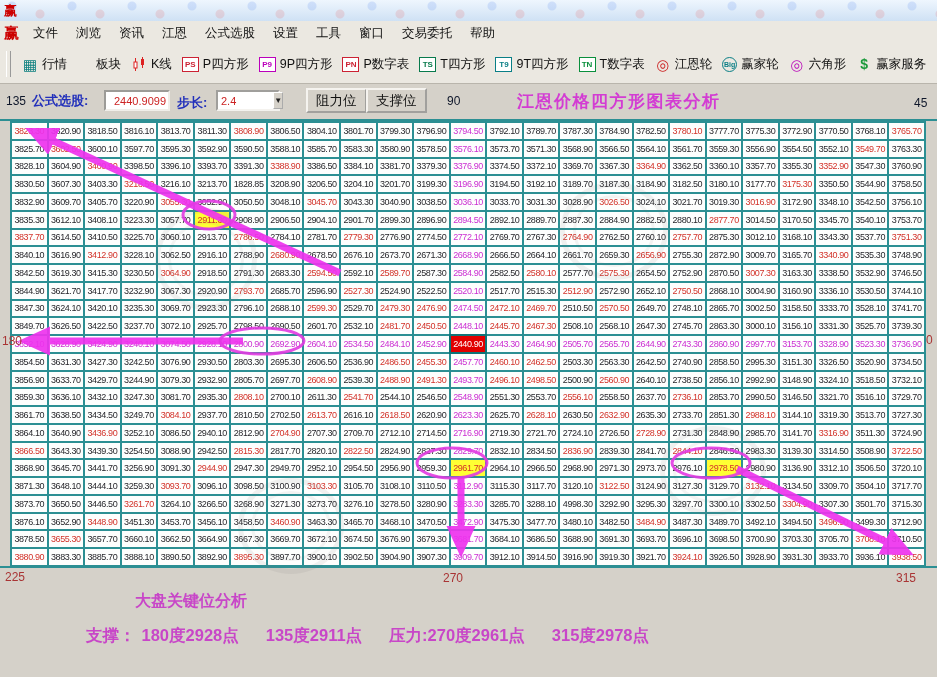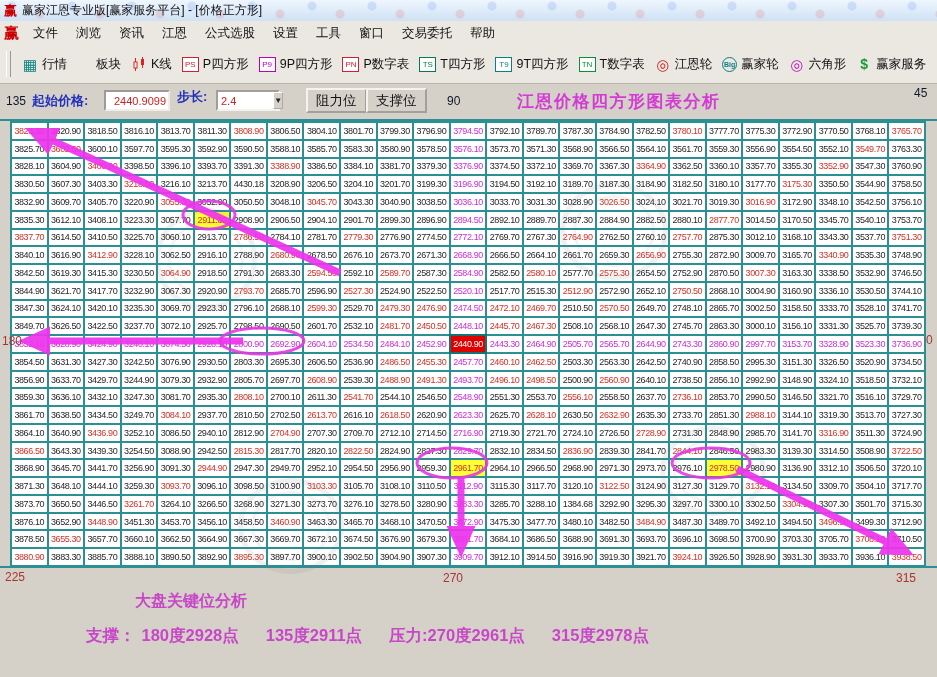--- a/index.html
+++ b/index.html
@@ -29,21 +29,21 @@
   .toolbar .grip{width:3px;height:26px;border-left:1px solid #fff;border-right:1px solid #999;margin-right:6px;}
   .tb-item{display:flex;align-items:center;gap:4px;padding:3px 5px;border-radius:2px;}
   .tb-label{font-size:12.5px;color:#111;white-space:nowrap;}
   .tb-ico{display:inline-flex;align-items:center;justify-content:center;width:16px;height:15px;
     font-size:13px;line-height:15px;}
   .table-icon{color:#0e8080;font-size:15px;}
   .blocks-icon{display:inline-grid;grid-template-columns:7px 7px;grid-template-rows:6px 6px;gap:1px;width:auto;}
   .blocks-icon i{background:#0e8080;}
   .blocks-icon i:nth-child(2){background:#222;}
   .blocks-icon i:nth-child(3){background:#222;}
-  .badge{font-size:8px;font-weight:normal;width:15px;height:13px;border:1px solid;display:inline-flex;
+  .badge{font-size:8px;font-weight:bold;width:15px;height:13px;border:1px solid;display:inline-flex;
     align-items:center;justify-content:center;background:#fff;letter-spacing:0;}
   .badge-ps{color:#c23;border-color:#c23;}
   .badge-p9{color:#b0b;border-color:#b0b;}
   .badge-pn{color:#c23;border-color:#c23;}
   .badge-ts{color:#087a4c;border-color:#087a4c;}
   .badge-t9{color:#0a7f86;border-color:#0a7f86;}
   .badge-tn{color:#0a8f3c;border-color:#0a8f3c;}
   .wheel-red-icon{color:#c22;font-size:15px;}
   .hexagon-icon{color:#b1b;font-size:15px;}
   .wheel-big-icon{color:#0a7f86;font-size:7px;font-weight:bold;border:1.5px solid #0a7f86;border-radius:50%;
@@ -101,21 +101,20 @@
   .analysis-line span:first-child{margin-right:6px;}
 </style>
 </head>
 <body>
 
 <div class="window">
 
   <div class="titlebar">
     <div class="pattern"></div>
     <span class="app-icon">赢</span>
-    <span class="title-text">赢家江恩专业版[赢家服务平台] - [价格正方形]</span>
   </div>
 
   <div class="menubar">
     <span class="app-icon">赢</span>
     <span style="display:flex;align-items:flex-end;">
         <span class="menu-item">文件</span>
         <span class="menu-item">浏览</span>
         <span class="menu-item">资讯</span>
         <span class="menu-item">江恩</span>
         <span class="menu-item">公式选股</span>
@@ -192,32 +191,32 @@
         </div>
         <div class="tb-item">
           <span class="tb-ico dollar-icon">$</span>
           <span class="tb-label">赢家服务</span>
         </div>
       </span>
   </div>
 
   <div class="controls">
     <span class="num-red" style="left:6px;top:10px;" class-="">135</span>
-    <span class="lbl-blue" style="left:32px;top:8px;">起始价格:</span>
+    <span class="lbl-blue" style="left:32px;top:8px;">公式选股:</span>
     <input class="start-input" style="position: absolute; padding-left: 8px;" value="2440.9099">
-    <span class="lbl-blue" style="left:177px;top:4px;">步长:</span>
+    <span class="lbl-blue" style="left:177px;top:10px;">步长:</span>
     <div class="field combo">
       <span class="val">2.4</span>
       <span class="drop">▼</span>
     </div>
     <button class="btn" style="left:306px;">阻力位</button>
     <button class="btn" style="left:366px;">支撑位</button>
     <span class="num-red" style="left:447px;top:10px;">90</span>
     <span class="chart-title">江恩价格四方形图表分析</span>
-    <span class="num-red" style="left:914px;top:2px;">45</span>
+    <span class="num-red" style="left:914px;top:12px;">45</span>
   </div>
 
   <div class="hline" style="top:119px;"></div>
   <div class="hline" style="top:566px;"></div>
 
   <div class="gann-grid">
       <div class="cell red">3823.30</div>
       <div class="cell blk">3820.90</div>
       <div class="cell blk">3818.50</div>
       <div class="cell blk">3816.10</div>
@@ -291,21 +290,21 @@
       <div class="cell blk">3355.30</div>
       <div class="cell red">3352.90</div>
       <div class="cell blk">3547.30</div>
       <div class="cell blk">3760.90</div>
       <div class="cell blk">3830.50</div>
       <div class="cell blk">3607.30</div>
       <div class="cell blk">3403.30</div>
       <div class="cell red">3218.50</div>
       <div class="cell blk">3216.10</div>
       <div class="cell blk">3213.70</div>
-      <div class="cell blk">4430.18</div>
+      <div class="cell blk">1828.85</div>
       <div class="cell blk">3208.90</div>
       <div class="cell blk">3206.50</div>
       <div class="cell blk">3204.10</div>
       <div class="cell blk">3201.70</div>
       <div class="cell blk">3199.30</div>
       <div class="cell mag">3196.90</div>
       <div class="cell blk">3194.50</div>
       <div class="cell blk">3192.10</div>
       <div class="cell blk">3189.70</div>
       <div class="cell blk">3187.30</div>
@@ -750,21 +749,21 @@
       <div class="cell blk">3266.50</div>
       <div class="cell blk">3268.90</div>
       <div class="cell blk">3271.30</div>
       <div class="cell blk">3273.70</div>
       <div class="cell blk">3276.10</div>
       <div class="cell blk">3278.50</div>
       <div class="cell blk">3280.90</div>
       <div class="cell mag">3283.30</div>
       <div class="cell blk">3285.70</div>
       <div class="cell blk">3288.10</div>
-      <div class="cell blk">1384.68</div>
+      <div class="cell blk">4998.30</div>
       <div class="cell blk">3292.90</div>
       <div class="cell blk">3295.30</div>
       <div class="cell blk">3297.70</div>
       <div class="cell blk">3300.10</div>
       <div class="cell blk">3302.50</div>
       <div class="cell red">3304.90</div>
       <div class="cell blk">3307.30</div>
       <div class="cell blk">3501.70</div>
       <div class="cell blk">3715.30</div>
       <div class="cell blk">3876.10</div>

